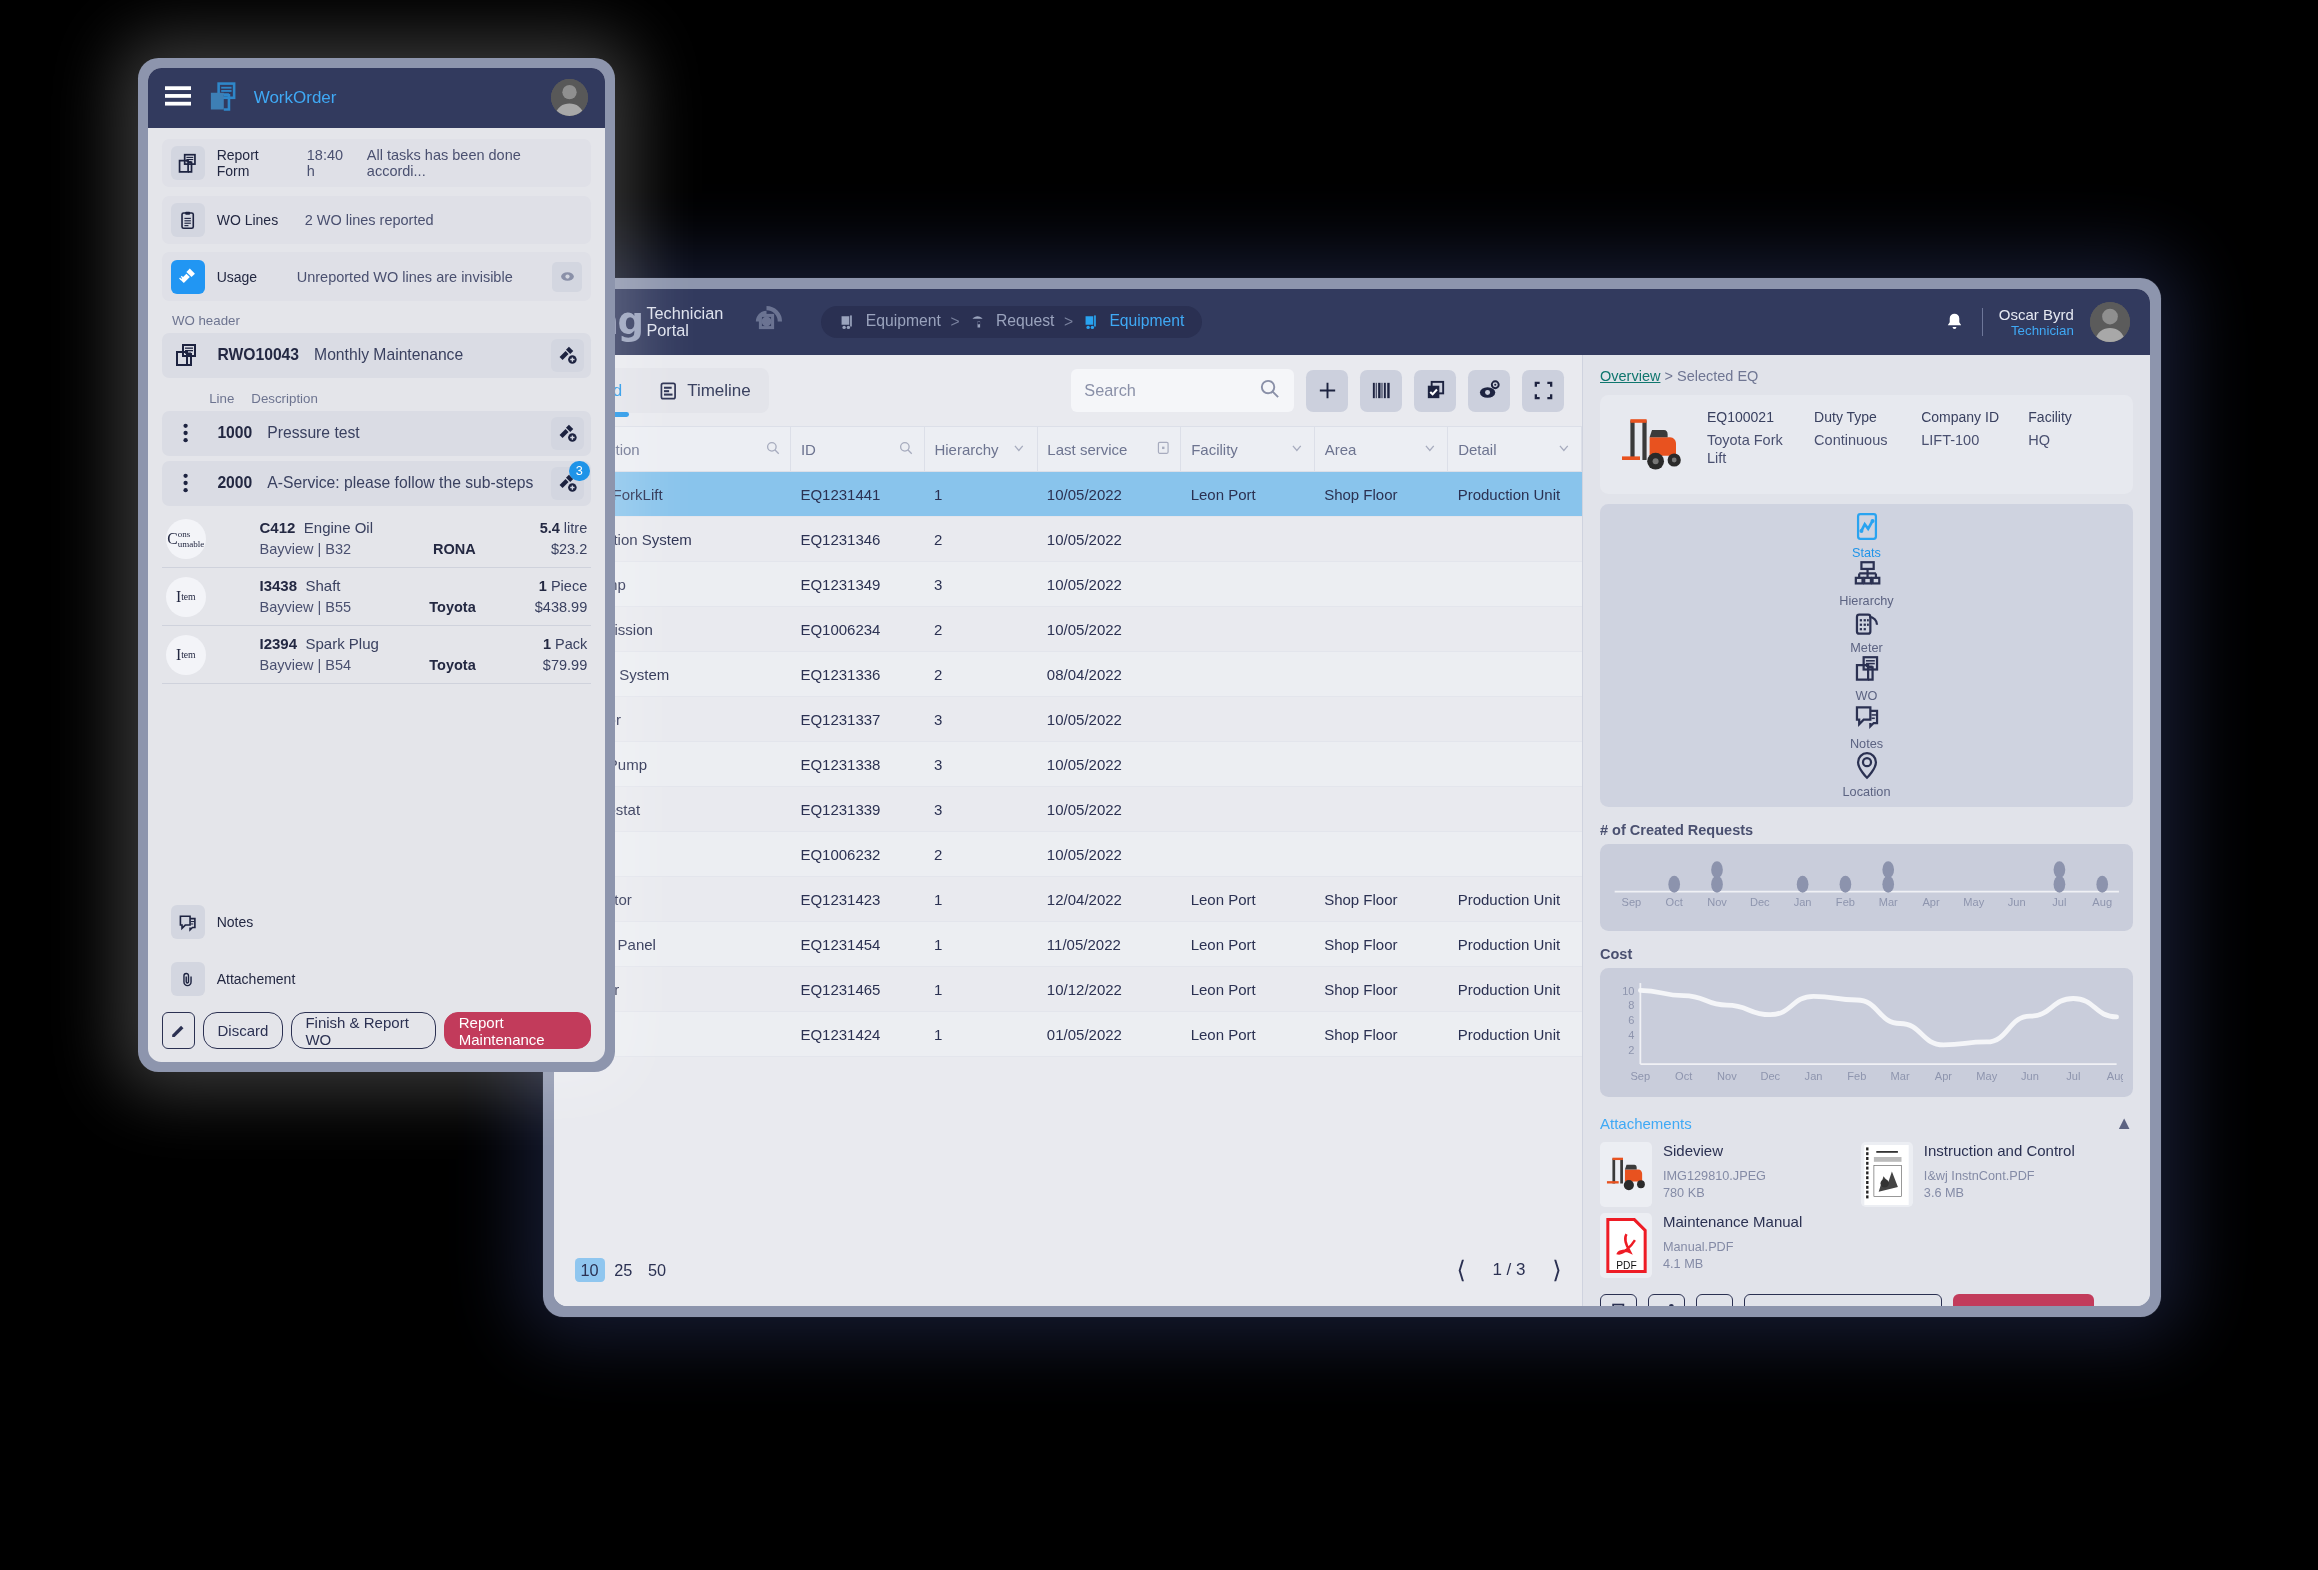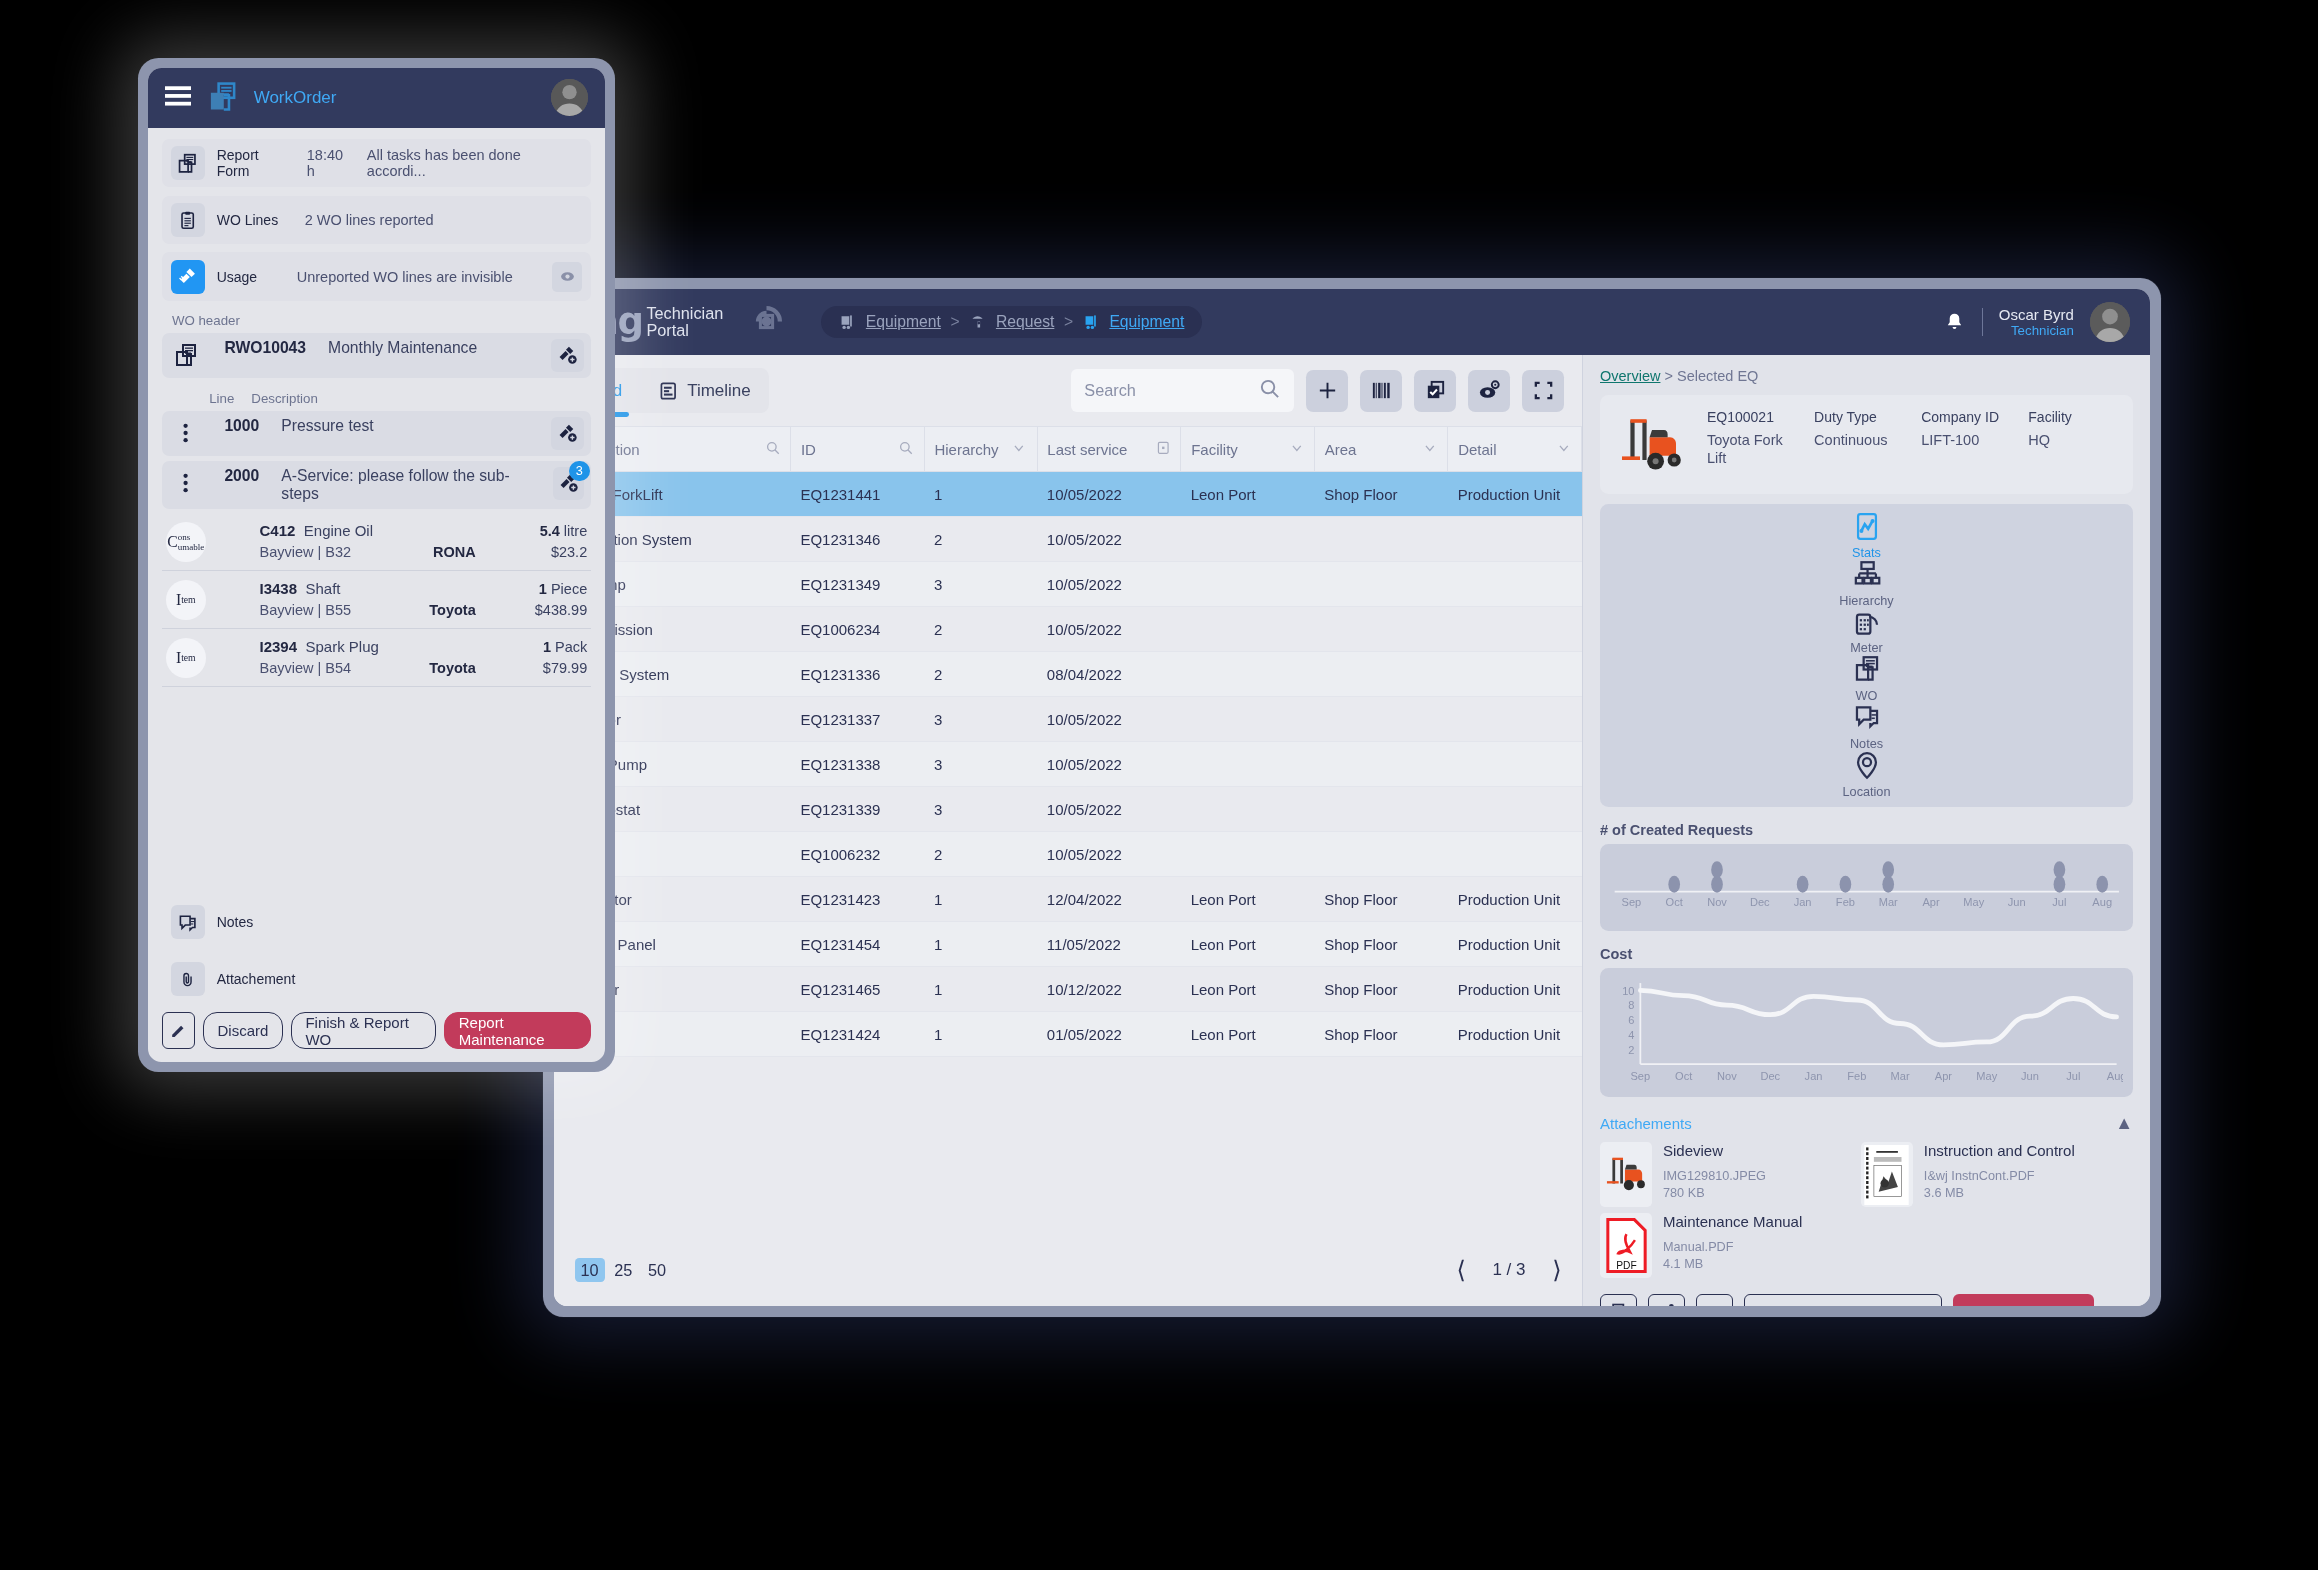--- a/index.html
+++ b/index.html
@@ -19,21 +19,21 @@
 
   
   .topbar { height:66px; background:#323a5e; display:flex; align-items:center; padding:0 20.5px; flex:0 0 auto; }
   .logo { display:flex; align-items:center; gap:0px; }
   .logo-tag { font-size:37px; line-height:.9; color:#9aa3bd; font-weight:700; letter-spacing:-1.2px;
      font-family:"DejaVu Sans", sans-serif; }
   .logo-sub { color:#dfe3ee; font-size:16.3px; line-height:17.5px; margin-left:3.6px; font-weight:400; }
   .logo-mark { margin-left:24px; opacity:.55; }
   .crumbs { margin-left:35px; background:#2a3052; border-radius:17px; padding:6px 18px;
     display:flex; align-items:center; gap:9.7px; }
-  .crumb { display:flex; align-items:center; gap:6px; font-size:15.7px; color:#9aa3bd;text-decoration:underline; }
+  .crumb { display:flex; gap:6px; font-size:15.7px; color:#9aa3bd; }
   .crumb.active { color:#3fa9f5; }
   .crumb-sep { color:#79819e; font-size:15.7px; }
   .topbar-right { margin-left:auto; display:flex; align-items:center; gap:15.7px; }
   .bell { width:23px; height:26.6px; }
   .vline { width:1.2px; height:28px; background:#6d7699; }
   .user-block { text-align:right; line-height:1.15; }
   .user-name { color:#e6e9f2; font-size:15px; }
   .user-role { color:#3fa9f5; font-size:13.3px; }
   .avatar { width:40px; height:40px; border-radius:50%; overflow:hidden; background:#5d5d5d; }
 
@@ -141,21 +141,21 @@
   .sicon { width:34px; height:34px; background:#d3d6e0; border-radius:6px; display:flex;
      align-items:center; justify-content:center; flex:0 0 34px; }
   .sicon.blue { background:#2196f3; }
   .slab { font-size:14px; color:#232842; }
   .sval { font-size:14.5px; color:#4a5070; }
   .sval.r { margin-left:auto; }
   .eyebtn { margin-left:auto; width:30px; height:30px; background:#d3d6e0; border-radius:4.8px;
      display:flex; align-items:center; justify-content:center; }
 
   .wohdr-lbl { font-size:13.3px; color:#6d7490; margin:3.6px 0 4.8px 9.7px; }
-  .wo-row { display:flex; align-items:flex-start; gap:22px; background:#dadce4; border-radius:7.2px;
+  .wo-row { display:flex; align-items:center; gap:15px; background:#dadce4; border-radius:7.2px;
      padding:6px 7.2px; margin-bottom:4.8px; }
   .wo-icon { width:33px; height:33px; display:flex; align-items:center; justify-content:center; flex:0 0 33px; }
   .wo-id { font-size:15.7px; color:#232842; font-weight:700; }
   .wo-desc { font-size:15.7px; color:#3a4160; }
   .plugbtn { margin-left:auto; width:33px; height:33px; background:#d3d6e0; border-radius:6px;
      display:flex; align-items:center; justify-content:center; position:relative; }
   .badge { position:absolute; top:-6px; right:-6px; width:20.5px; height:20.5px; border-radius:50%;
      background:#1f94e8; color:#fff; font-size:12.7px; display:flex; align-items:center; justify-content:center; }
 
   .cols { display:flex; gap:17px; font-size:13.3px; color:#6d7490; margin:8.5px 0 4.8px 47px; }

